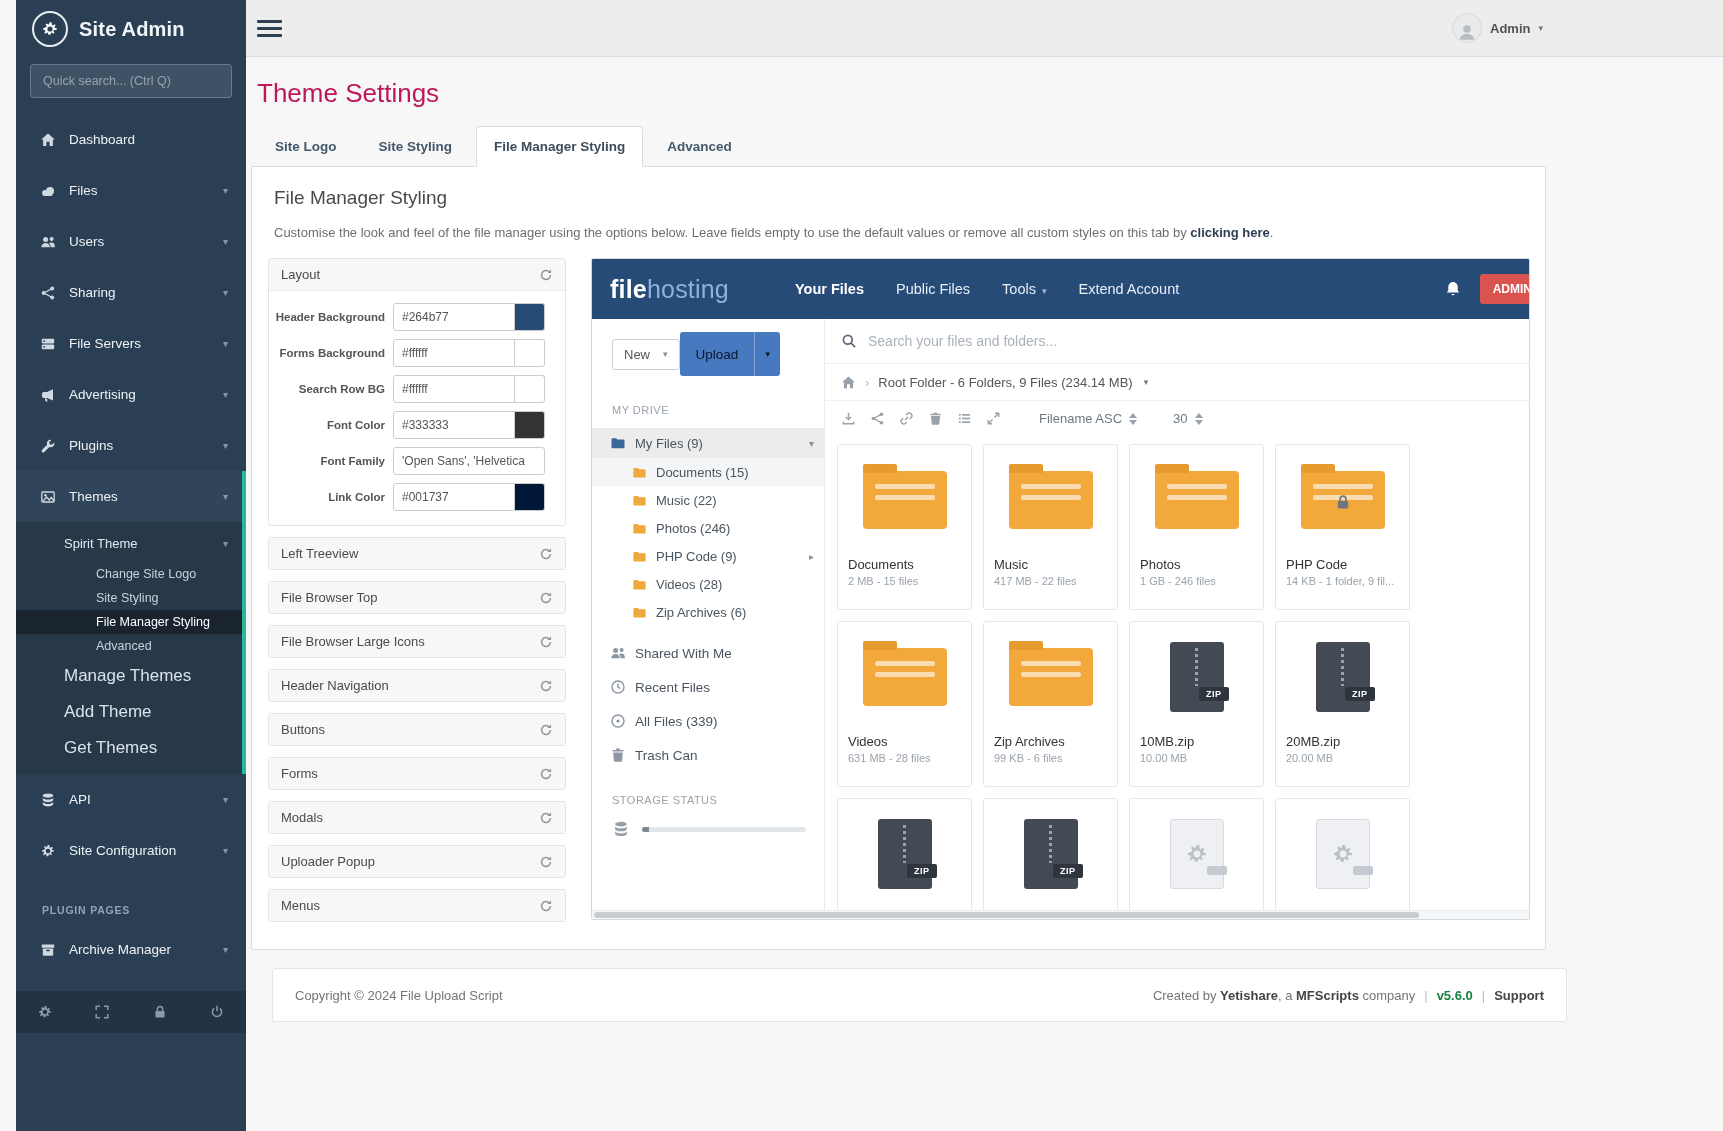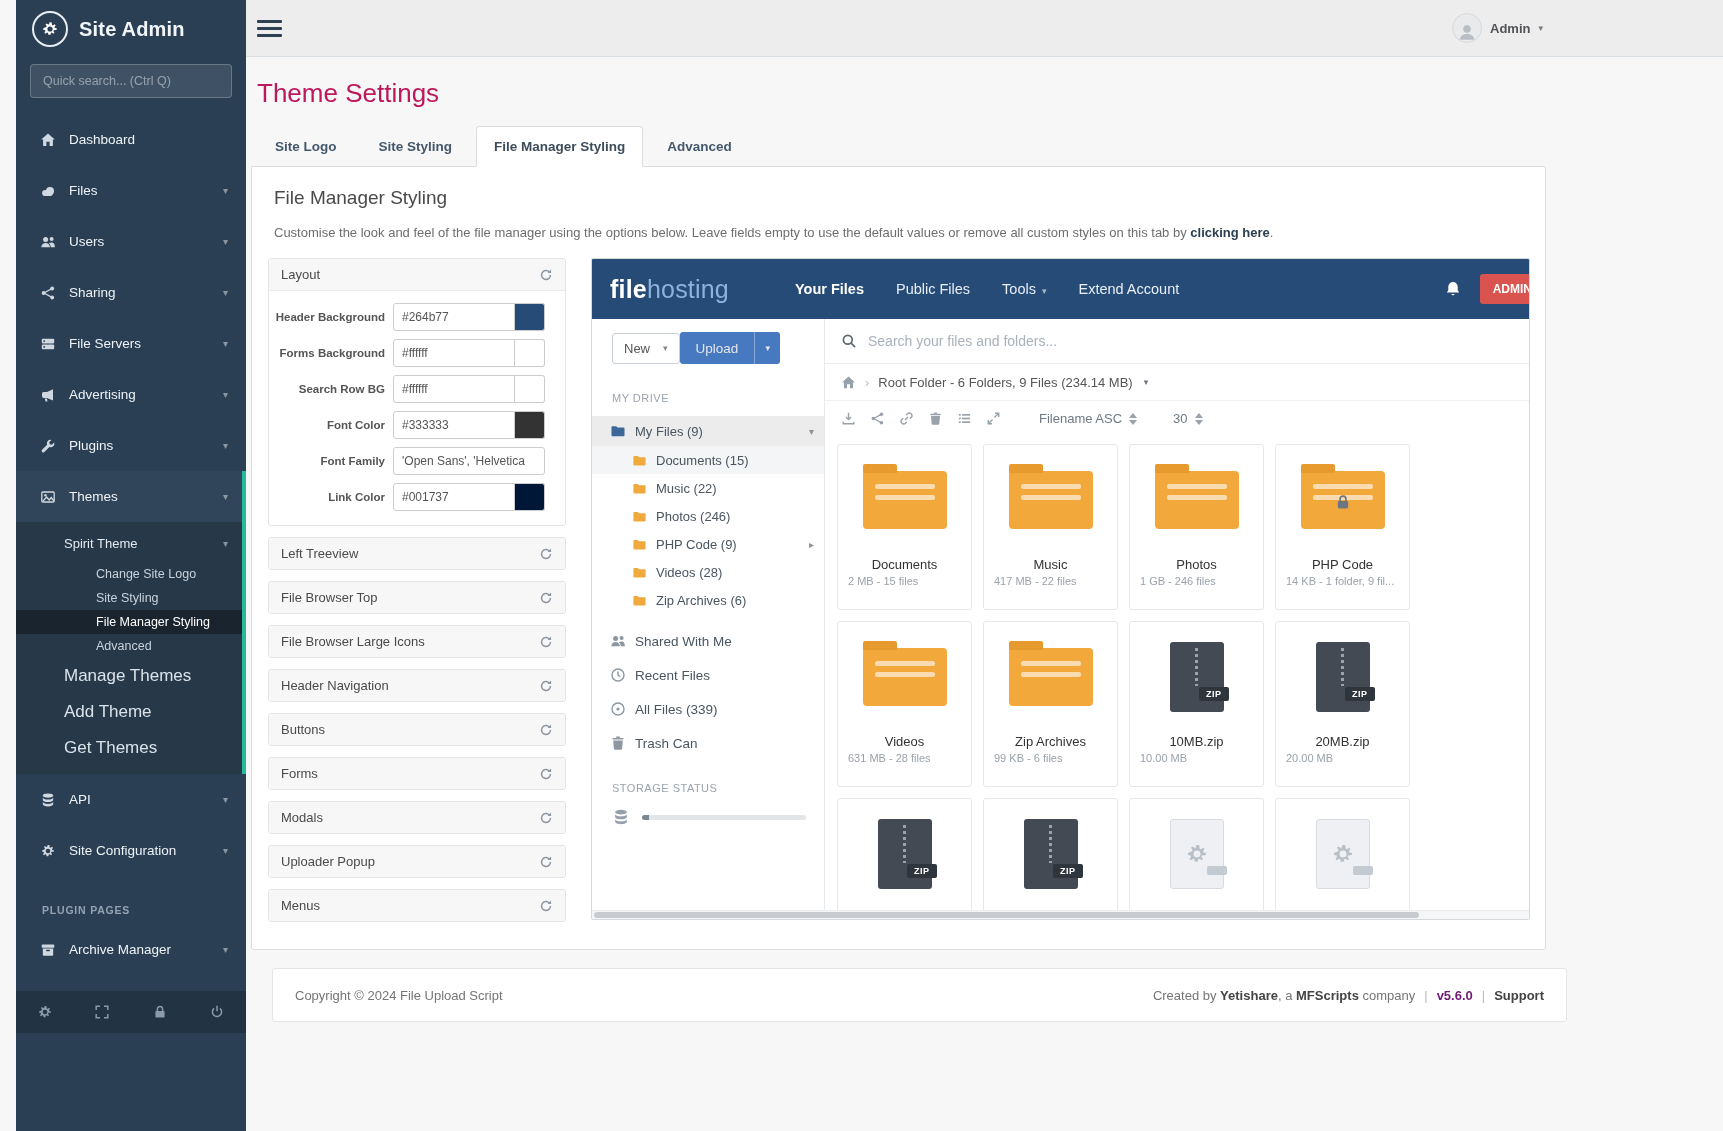--- a/index.html
+++ b/index.html
@@ -80,21 +80,21 @@
   .pv-nav-item.active { font-weight:bold; color:#fff; }
   .pv-right { margin-left:auto; display:flex; align-items:center; gap:18px; }
   .bell { width:18px; height:18px; color:#fff; }
   .admin-badge { background:#d9534f; color:#fff; font-weight:bold; font-size:12px; padding:8px 13px; border-radius:3px; margin-right:-16px; white-space:nowrap; cursor:pointer; }
 
   .pv-body { display:flex; height:602px; }
   .pv-left { width:233px; flex:none; border-right:1px solid #e8ebee; }
   .pv-btn-row { padding:13px 0 6px 20px; display:flex; align-items:center; }
   .btn-new { height:31px; padding:0 11px; background:#fff; border:1px solid #c9cfd6; border-radius:3px; font-size:13px; color:#555; display:flex; align-items:center; gap:7px; cursor:pointer; font-family:inherit; }
   .btn-new .caret-inline { color:#888; }
-  .btn-upload { display:flex; height:32px; border-radius:3px; overflow:hidden; background:#4679c0; color:#e5e5e5; font-size:13.5px; cursor:pointer; }
+  .btn-upload { display:flex; height:44px; border-radius:3px; overflow:hidden; background:#4679c0; color:#0f172a; font-size:13.5px; cursor:pointer; }
   .up-main { padding:0 16px; display:flex; align-items:center; }
   .up-caret { width:26px; border-left:1px solid rgba(255,255,255,.35); display:flex; align-items:center; justify-content:center; font-size:9px; }
   .pv-section-label { font-size:11px; color:#9aa3ad; letter-spacing:.5px; margin:22px 0 12px 20px; }
   .tree-row { height:28px; display:flex; align-items:center; gap:9px; padding:0 10px 0 18px; font-size:13px; color:#4a5560; cursor:pointer; }
   .tree-row.my-files { height:30px; background:#ececec; }
   .tree-row.my-files .ic { color:#3c6899; }
   .tree-row.child { padding-left:40px; }
   .tree-row.child .ic { color:#f0a93c; width:15px; height:15px; }
   .tree-row.sel2 { background:#f4f5f6; }
   .tree-row .row-caret { margin-left:auto; font-size:10px; color:#8b939c; }
@@ -120,39 +120,39 @@
   .sorter { margin-left:24px; display:flex; align-items:center; gap:7px; font-size:13px; color:#6e7984; cursor:pointer; }
   .perpage { margin-left:22px; display:flex; align-items:center; gap:7px; font-size:13px; color:#6e7984; cursor:pointer; }
   .ud { display:inline-flex; flex-direction:column; gap:2px; }
   .ud i { width:0; height:0; border-left:4px solid transparent; border-right:4px solid transparent; }
   .ud .up { border-bottom:5px solid #9aa2ab; }
   .ud .dn { border-top:5px solid #9aa2ab; }
 
   .pv-grid { flex:1; overflow:hidden; padding:8px 0 0 12px; display:flex; flex-wrap:wrap; gap:11px; align-content:flex-start; }
   .fcard { width:135px; height:166px; background:#fff; border:1px solid #e5e8eb; border-radius:3px; flex:none; cursor:pointer; }
   .icon-area { height:110px; display:flex; align-items:center; justify-content:center; position:relative; }
-  .fname { font-size:13px; color:#333; margin:2px 10px 3px; white-space:nowrap; overflow:hidden; text-overflow:ellipsis;text-align:center; }
+  .fname { font-size:13px; color:#333; margin:2px 10px 3px; white-space:nowrap; overflow:hidden; text-overflow:ellipsis; }
   .fmeta { font-size:11px; color:#9aa2ab; margin:0 10px; white-space:nowrap; overflow:hidden; }
   .folder-ic { width:84px; height:58px; background:#f3a83b; border-radius:3px 4px 4px 4px; position:relative; }
   .folder-ic::before { content:''; position:absolute; top:-7px; left:0; width:34px; height:9px; background:#e79a2e; border-radius:2px 2px 0 0; }
   .folder-ic::after { content:''; position:absolute; left:12px; right:12px; top:13px; height:5px; border-radius:2px; background:rgba(255,255,255,.6); box-shadow:0 11px 0 rgba(255,255,255,.6); }
   .lock-ov { position:absolute; left:50%; top:50%; transform:translate(-50%,-38%); width:18px; height:18px; color:#6f7680; z-index:2; }
   .zip-ic { width:54px; height:70px; background:#434a54; border-radius:3px; position:relative; }
   .zip-line { position:absolute; left:50%; top:6px; bottom:26px; width:3px; margin-left:-1.5px; background:repeating-linear-gradient(#9aa2ad 0 3px, transparent 3px 6px); }
   .zip-band { position:absolute; bottom:11px; right:-5px; background:#2f353d; color:#fff; font-size:9px; font-weight:bold; letter-spacing:.5px; padding:2px 7px; border-radius:2px; }
   .doc-ic { width:54px; height:70px; background:#eef0f3; border:1px solid #d8dce1; border-radius:3px; position:relative; display:flex; align-items:center; justify-content:center; color:#b9c0c8; }
   .doc-ic .ic { width:24px; height:24px; }
   .doc-band { position:absolute; bottom:13px; right:-4px; width:20px; height:9px; background:#c4cad2; border-radius:2px; }
   .pv-scroll { position:absolute; left:0; right:0; bottom:0; height:9px; background:#f5f6f7; border-top:1px solid #eceef0; }
   .pv-scroll .thumb { position:absolute; left:2px; top:1px; height:6px; width:88%; background:#c8ccd1; border-radius:4px; cursor:pointer; }
 
   
   .footer-bar { width:1295px; margin:18px 0 0 21px; background:#fff; border:1px solid #e5e5e5; border-radius:3px; height:54px; display:flex; align-items:center; justify-content:space-between; padding:0 22px; font-size:13px; color:#757575; }
   .f-strong { color:#444; font-weight:bold; }
-  .f-ver { color:#701a75; font-weight:bold; }
+  .f-ver { color:#15803d; font-weight:bold; }
   .f-sep { color:#bbb; margin:0 9px; }
 </style>
 </head>
 <body>
 
 <svg width="0" height="0" style="position:absolute">
 <defs>
 <symbol id="i-home" viewBox="0 0 16 16">
         <path fill="currentColor" d="M8 1.5 14.8 7.6h-1.9V14H9.6V9.8H6.4V14H3.1V7.6H1.2Z"></path>
       </symbol>

